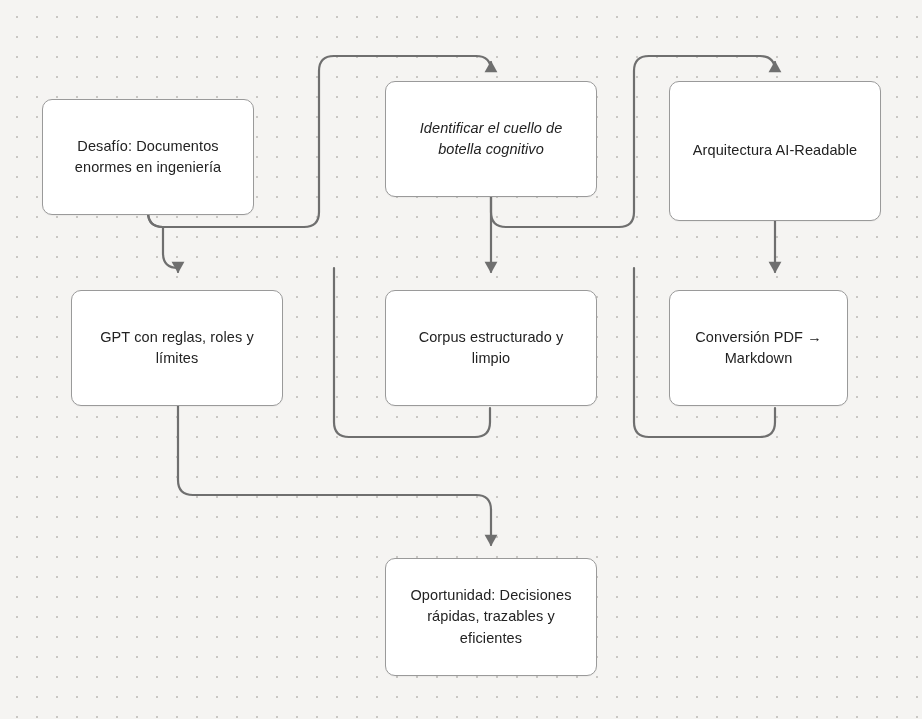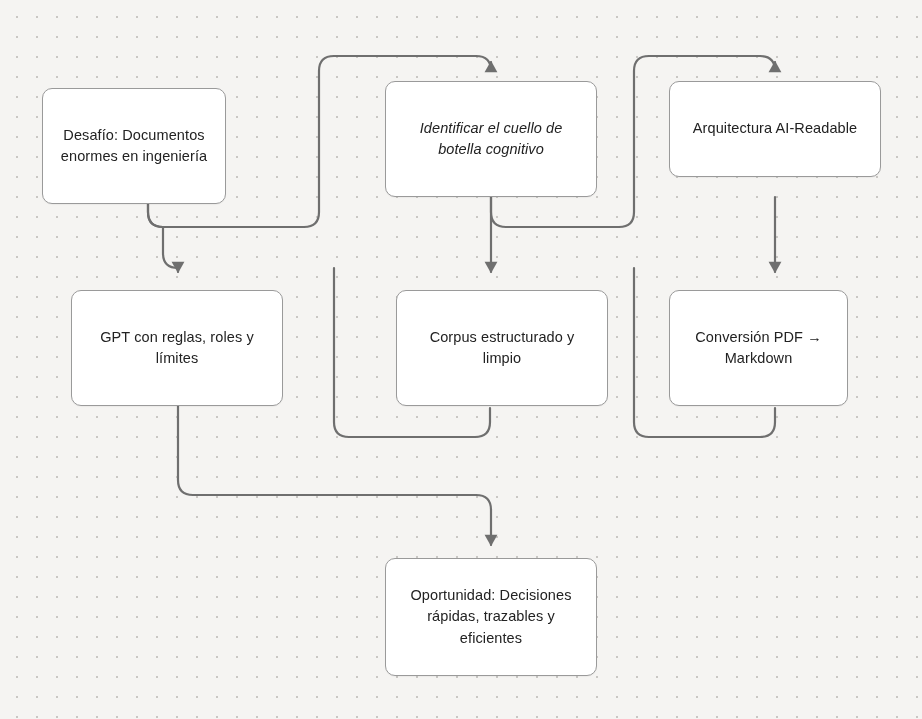--- a/index.html
+++ b/index.html
@@ -67,37 +67,37 @@
       <path d="M 491 197 L 491 212 Q 491 227 506 227 L 619 227 Q 634 227 634 212 L 634 71 Q 634 56 649 56 L 760 56 Q 775 56 775 71 L 775 62" marker-end="url(#arrow)"></path>
       <path d="M 148 197 L 148 212 Q 148 227 163 227 L 163 253 Q 163 268 178 268 L 178 272" marker-end="url(#arrow)"></path>
       <path d="M 491 197 L 491 272" marker-end="url(#arrow)"></path>
       <path d="M 775 197 L 775 272" marker-end="url(#arrow)"></path>
       <path d="M 334 268 L 334 422 Q 334 437 349 437 L 475 437 Q 490 437 490 422 L 490 408"></path>
       <path d="M 634 268 L 634 422 Q 634 437 649 437 L 760 437 Q 775 437 775 422 L 775 408"></path>
       <path d="M 178 406 L 178 480 Q 178 495 193 495 L 476 495 Q 491 495 491 510 L 491 545" marker-end="url(#arrow)"></path>
     </g>
   </svg>
 
-  <div class="node" style="left:42px; top:88px; width:184px; height:116px;">
+  <div class="node" style="left:42px; top:99px; width:212px; height:116px;">
     <span class="node-label">Desafío: Documentos enormes en ingeniería</span>
   </div>
 
   <div class="node" style="left:385px; top:81px; width:212px; height:116px;font-style:italic;">
     <span class="node-label">Identificar el cuello de botella cognitivo</span>
   </div>
 
-  <div class="node" style="left:669px; top:81px; width:212px; height:96px;">
+  <div class="node" style="left:669px; top:81px; width:212px; height:140px;">
     <span class="node-label">Arquitectura AI-Readable</span>
   </div>
 
   <div class="node" style="left:71px; top:290px; width:212px; height:116px;">
     <span class="node-label">GPT con reglas, roles y límites</span>
   </div>
 
-  <div class="node" style="left:385px; top:290px; width:212px; height:116px;margin-left:11px;">
+  <div class="node" style="left:385px; top:290px; width:212px; height:116px;">
     <span class="node-label">Corpus estructurado y limpio</span>
   </div>
 
   <div class="node" style="left:669px; top:290px; width:179px; height:116px;">
     <span class="node-label">Conversión PDF → Markdown</span>
   </div>
 
   <div class="node" style="left:385px; top:558px; width:212px; height:118px;">
     <span class="node-label">Oportunidad: Decisiones rápidas, trazables y eficientes</span>
   </div>

